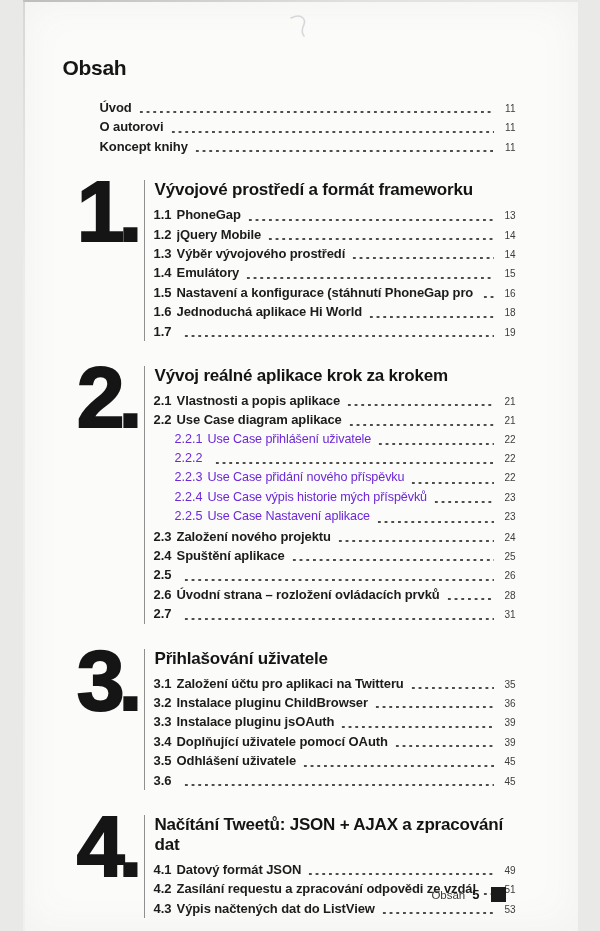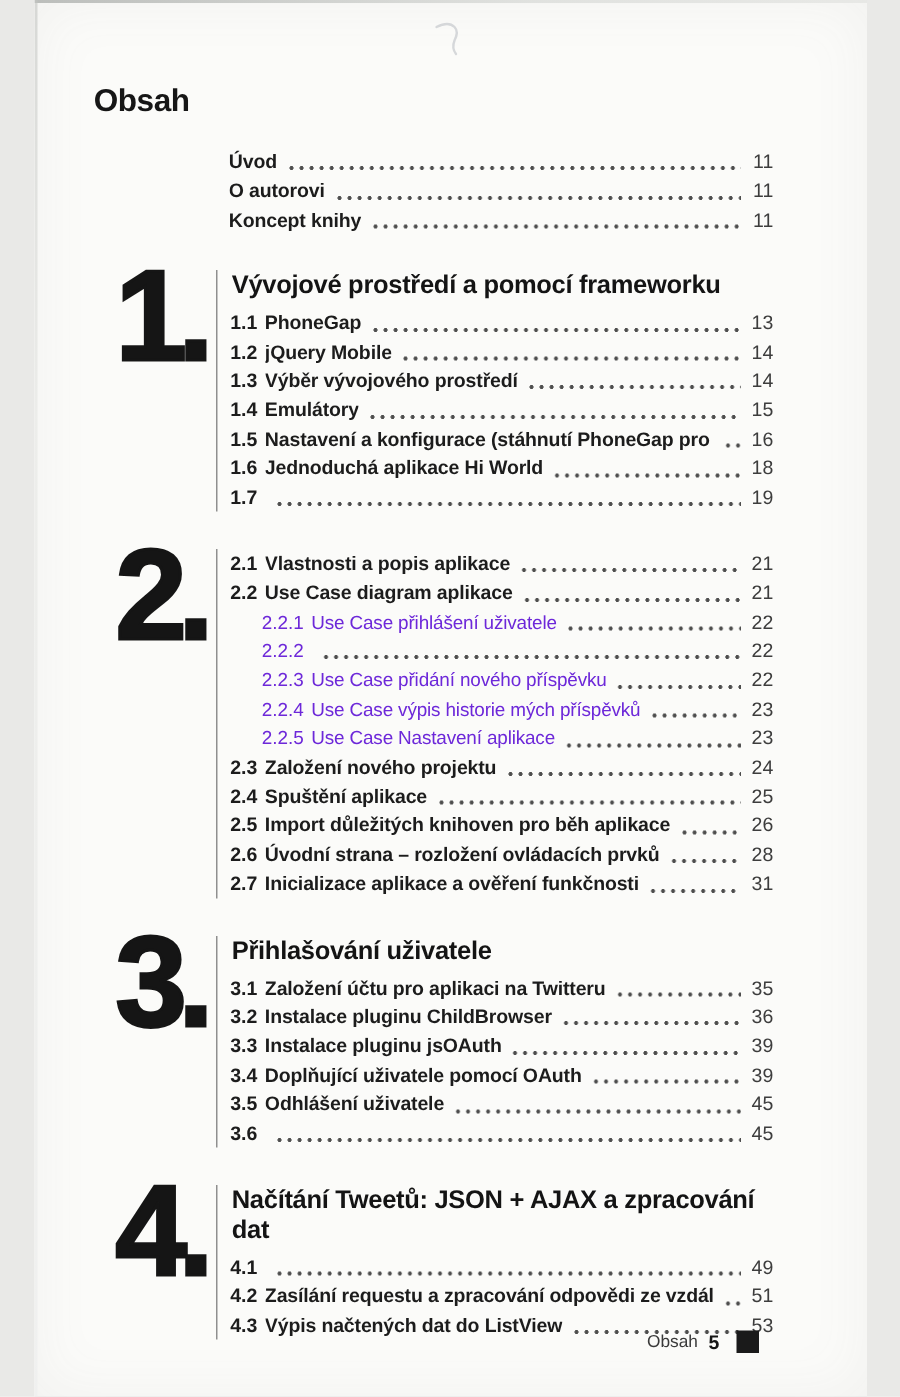--- a/index.html
+++ b/index.html
@@ -24,21 +24,21 @@
   }
   .pencil-mark { position:absolute; left:258px; top:8px; opacity:.55; }
 
   .inner { position:absolute; left:38px; right:62px; top:56px; }
 
   h1.doc-title {
     margin:0 0 18px 2px;
     font-size:21px; font-weight:700; letter-spacing:-0.3px; color:#161616;
   }
 
-  .intro { margin-left:92px; margin-bottom:24px; }
+  .intro { margin-left:39px; margin-bottom:24px; }
 
   .chapter { display:flex; margin-bottom:25px; }
   .chnum {
     width:76px; flex:0 0 76px;
     text-align:right; padding-right:7px;
     font-size:86px; line-height:70px; font-weight:700;
     letter-spacing:-6px; color:#151515;
     -webkit-text-stroke:2px #151515;
     margin-top:-4px;
   }
@@ -55,21 +55,21 @@
   .entry.sub { padding-left:21px; font-size:12.6px; }
   .entry.sub .enum, .entry.sub .elabel { font-weight:400; color:#6d28d9; }
   .entry .leader {
     flex:1 1 auto; align-self:flex-end;
     height:4px; margin:0 4px 3px 6px; min-width:12px;
     background-image:radial-gradient(circle, #4d4d4d 1.15px, rgba(0,0,0,0) 1.45px);
     background-size:6.7px 4px; background-repeat:repeat-x; background-position:0 100%;
   }
   .entry .epage {
     flex:0 0 auto; min-width:18px; text-align:right;
-    font-weight:400; font-size:13px; color:#3d3d3d;
+    font-weight:400; font-size:10px; color:#3d3d3d;
   }
 
   .footer {
     position:absolute; right:72px; bottom:29px;
     display:flex; align-items:center;
   }
   .footer .flabel { font-size:11.5px; color:#3a3a3a; margin-right:7px; }
   .footer .fpage { font-size:13px; font-weight:700; color:#161616; margin-right:11px; }
   .footer .fsquare { width:15px; height:15px; background:#1a1a1a; }
 </style>
@@ -103,21 +103,21 @@
     <span class="elabel">Koncept knihy</span>
     <span class="leader"></span>
     <span class="epage">11</span>
   </div>
       </div>
 
     <div id="chapters">
         <section class="chapter">
     <div class="chnum">1.</div>
     <div class="chbody">
-      <h2 class="chtitle">Vývojové prostředí a pomocí frameworku</h2>
+      <h2 class="chtitle">Vývojové prostředí a formát frameworku</h2>
       <div class="entries">
               <div class="entry">
     <span class="enum">1.1</span>
     <span class="elabel">PhoneGap</span>
     <span class="leader"></span>
     <span class="epage">13</span>
   </div>
               <div class="entry">
     <span class="enum">1.2</span>
     <span class="elabel">jQuery Mobile</span>
@@ -152,20 +152,21 @@
     <span class="enum">1.7</span>
     <span class="leader"></span>
     <span class="epage">19</span>
   </div>
             </div>
     </div>
   </section>
         <section class="chapter">
     <div class="chnum">2.</div>
     <div class="chbody">
+      <h2 class="chtitle">Vývoj reálné aplikace krok za krokem</h2>
       <div class="entries">
               <div class="entry">
     <span class="enum">2.1</span>
     <span class="elabel">Vlastnosti a popis aplikace</span>
     <span class="leader"></span>
     <span class="epage">21</span>
   </div>
               <div class="entry">
     <span class="enum">2.2</span>
     <span class="elabel">Use Case diagram aplikace</span>
@@ -208,33 +209,31 @@
     <span class="epage">24</span>
   </div>
               <div class="entry">
     <span class="enum">2.4</span>
     <span class="elabel">Spuštění aplikace</span>
     <span class="leader"></span>
     <span class="epage">25</span>
   </div>
               <div class="entry">
     <span class="enum">2.5</span>
-    <span class="elabel">Import důležitých knihoven pro běh aplikace</span>
     <span class="leader"></span>
     <span class="epage">26</span>
   </div>
               <div class="entry">
     <span class="enum">2.6</span>
     <span class="elabel">Úvodní strana – rozložení ovládacích prvků</span>
     <span class="leader"></span>
     <span class="epage">28</span>
   </div>
               <div class="entry">
     <span class="enum">2.7</span>
-    <span class="elabel">Inicializace aplikace a ověření funkčnosti</span>
     <span class="leader"></span>
     <span class="epage">31</span>
   </div>
             </div>
     </div>
   </section>
         <section class="chapter">
     <div class="chnum">3.</div>
     <div class="chbody">
       <h2 class="chtitle">Přihlašování uživatele</h2>
@@ -277,20 +276,21 @@
             </div>
     </div>
   </section>
         <section class="chapter">
     <div class="chnum">4.</div>
     <div class="chbody">
       <h2 class="chtitle">Načítání Tweetů: JSON + AJAX a zpracování dat</h2>
       <div class="entries">
               <div class="entry">
     <span class="enum">4.1</span>
+    <span class="elabel">Datový formát JSON</span>
     <span class="leader"></span>
     <span class="epage">49</span>
   </div>
               <div class="entry">
     <span class="enum">4.2</span>
     <span class="elabel">Zasílání requestu a zpracování odpovědi ze vzdáleného serveru</span>
     <span class="leader"></span>
     <span class="epage">51</span>
   </div>
               <div class="entry">

